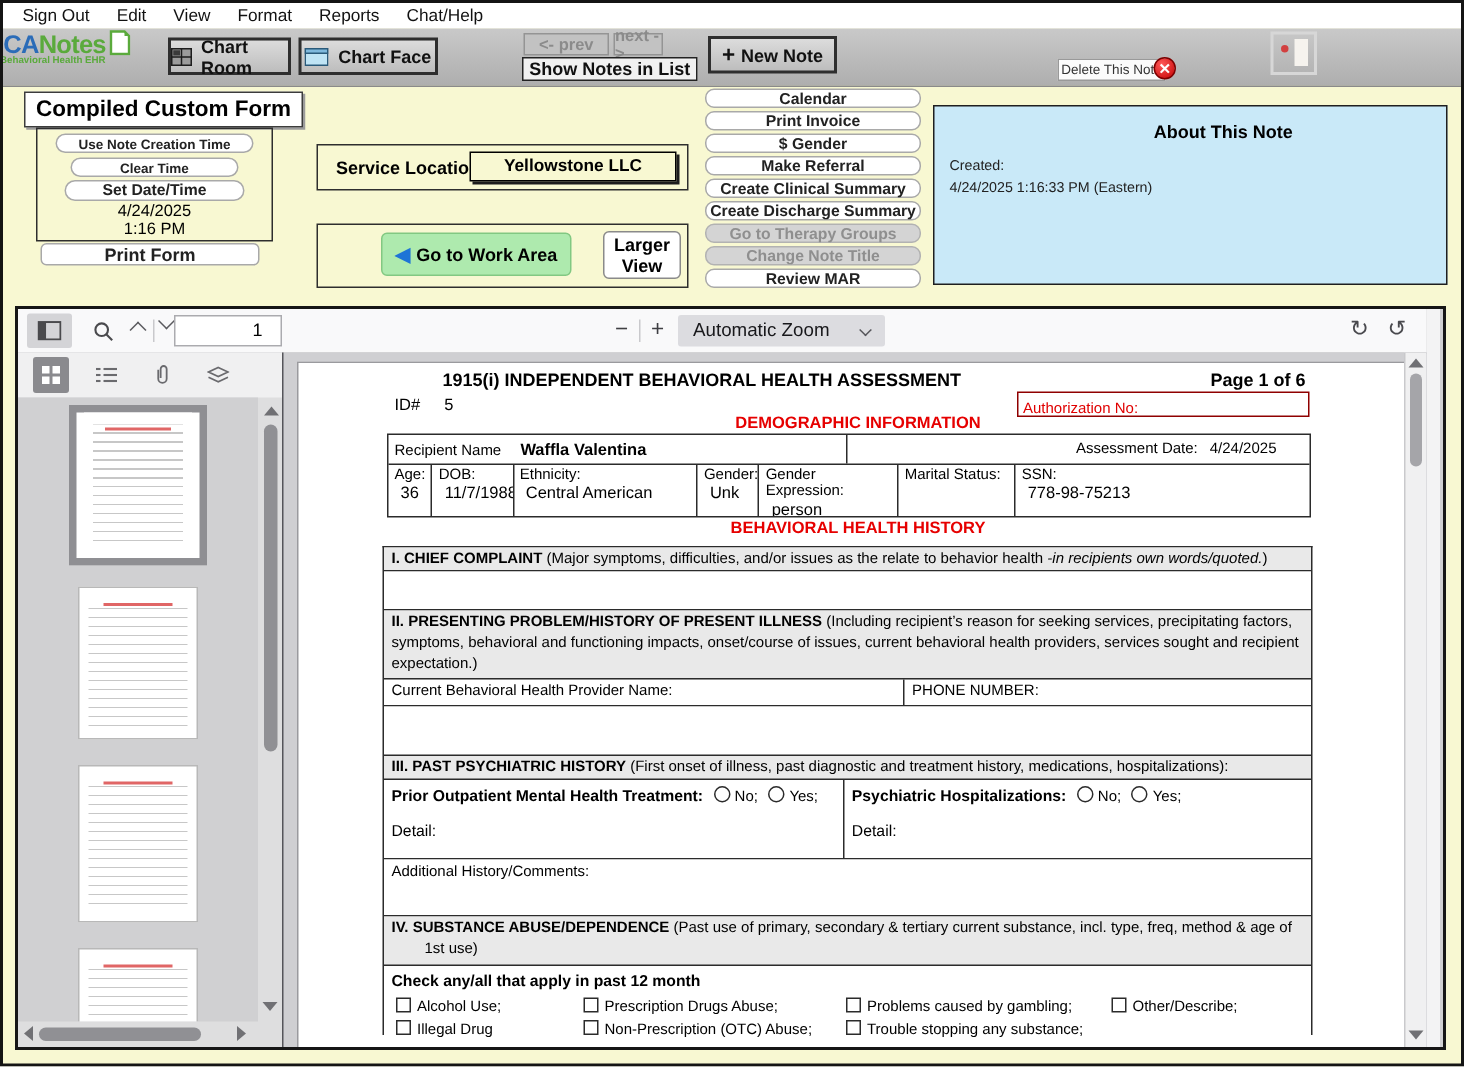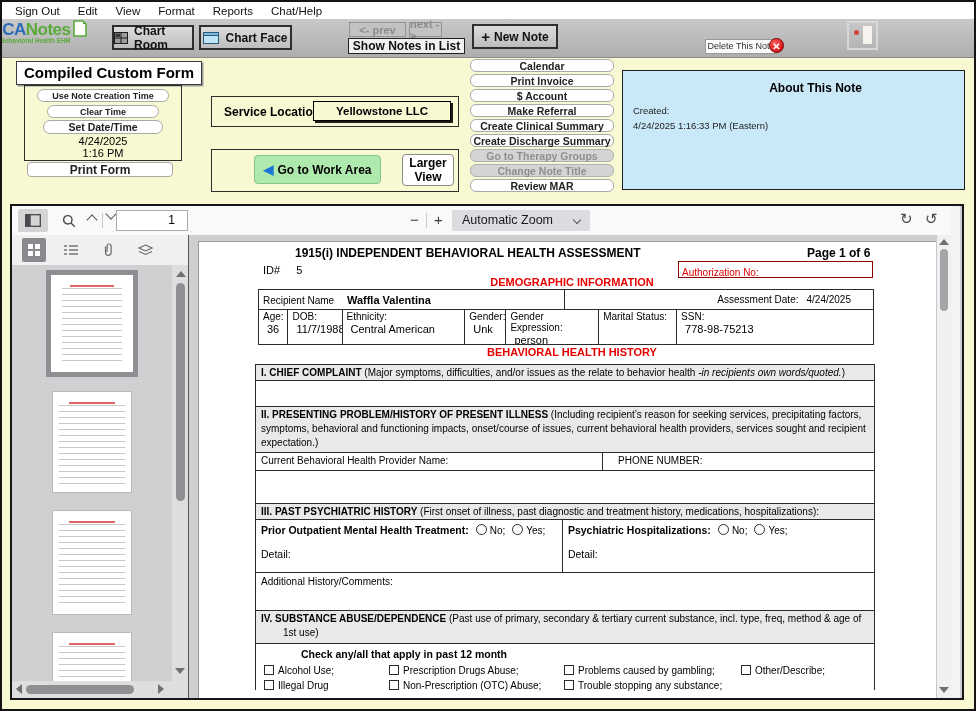--- a/index.html
+++ b/index.html
@@ -137,32 +137,32 @@
   .t1-r2 .cell:last-child{border-right:none;}
   .cell .cl{font-size:10px;display:block;}
   .cell .cv{font-size:11px;display:block;padding-left:4px;margin-top:1px;}
   .sections{position:absolute;left:56px;top:122px;width:618px;border:1px solid #2b2b2b;border-bottom:none;font-size:10px;}
   .sechead{background:#e9e9e9;border-bottom:1px solid #2b2b2b;padding:1px 5px;line-height:1.42;box-sizing:border-box;}
   .sechead b{font-size:10px;}
   .whitebox{background:#fff;border-bottom:1px solid #2b2b2b;box-sizing:border-box;}
   .h16{height:16px;} .h26{height:26px;} .h46{height:46px;} .h33{height:33px;} .h38{height:38px;}
   .provider-row{display:flex;height:17px;border-bottom:1px solid #2b2b2b;}
   .provider-row .pl{flex:0 0 56%;padding:2px 0 0 5px;box-sizing:border-box;}
-  .provider-row .pr{flex:1;border-left:1px solid #2b2b2b;padding:2px 0 0 15px;box-sizing:border-box;}
+  .provider-row .pr{flex:1;border-left:1px solid #2b2b2b;padding:2px 0 0 5px;box-sizing:border-box;}
   .radio-row{display:flex;height:52px;border-bottom:1px solid #2b2b2b;}
   .radio-col{flex:0 0 49.5%;position:relative;padding:4px 0 0 5px;box-sizing:border-box;}
   .radio-col.rc2{flex:1;border-left:1px solid #2b2b2b;}
   .radio-col b{font-size:10.5px;}
   .radio{display:inline-block;width:9px;height:9px;border:1.2px solid #2b2b2b;border-radius:50%;
          vertical-align:-1px;margin:0 3px 0 7px;}
   .detail{position:absolute;left:5px;top:28px;font-size:10.5px;}
   .addl{padding:3px 0 0 5px;}
   .iv-line2{padding-left:22px;}
   .checks{background:#fff;padding:4px 0 0 5px;height:46px;box-sizing:border-box;position:relative;}
-  .checks b{font-size:10.5px;margin-left:40px;}
+  .checks b{font-size:10.5px;}
   .ckrow{position:absolute;left:5px;right:0;height:13px;}
   .ck1{top:21px;} .ck2{top:36px;text-align:center;}
   .ck{position:absolute;white-space:nowrap;font-size:10px;}
   .ckbox{display:inline-block;width:8px;height:8px;border:1.1px solid #2b2b2b;vertical-align:-1px;margin-right:4px;}
   .ckc0{left:3px;} .ckc1{left:128px;} .ckc2{left:303px;} .ckc3{left:480px;}
   svg{display:block;}
 </style>
 </head>
 <body>
 
@@ -242,21 +242,21 @@
     </div>
     <div class="btn-larger">
       <span>Larger</span>
       <span>View</span>
     </div>
   </div>
 
   <div class="actions">
     <div class="pill">Calendar</div>
     <div class="pill">Print Invoice</div>
-    <div class="pill">$ Account</div>
+    <div class="pill">$ Gender</div>
     <div class="pill">Make Referral</div>
     <div class="pill">Create Clinical Summary</div>
     <div class="pill">Create Discharge Summary</div>
     <div class="pill disabled">Go to Therapy Groups</div>
     <div class="pill disabled">Change Note Title</div>
     <div class="pill">Review MAR</div>
   </div>
 
   <div class="about">
     <div class="about-title">About This Note</div>

